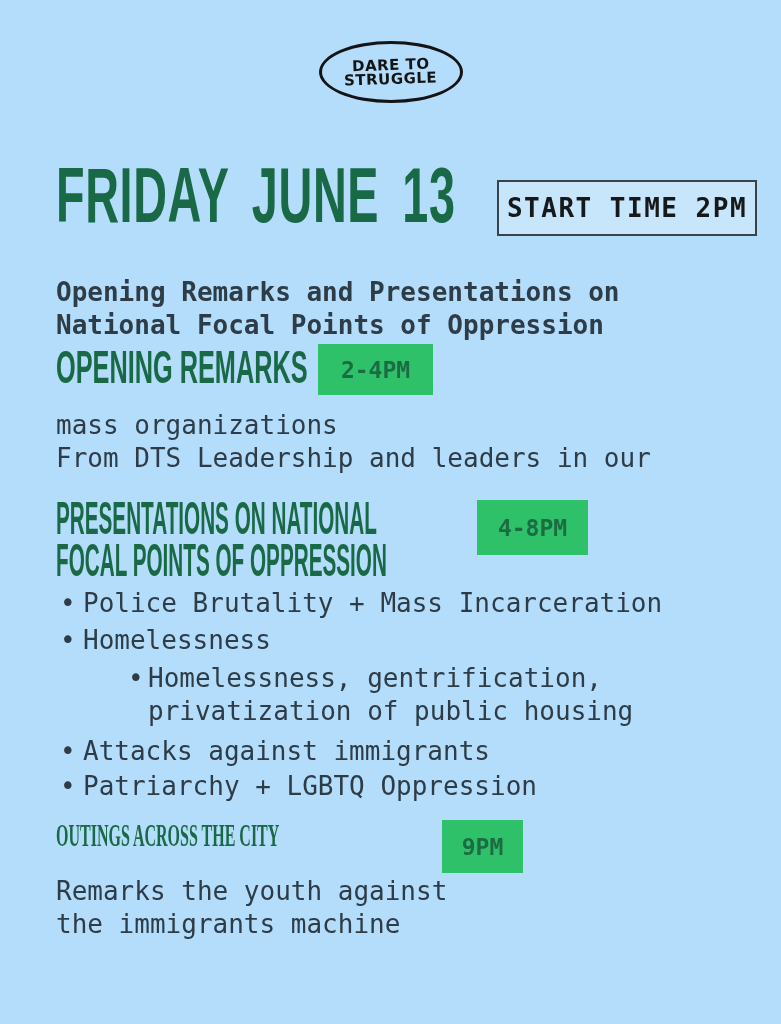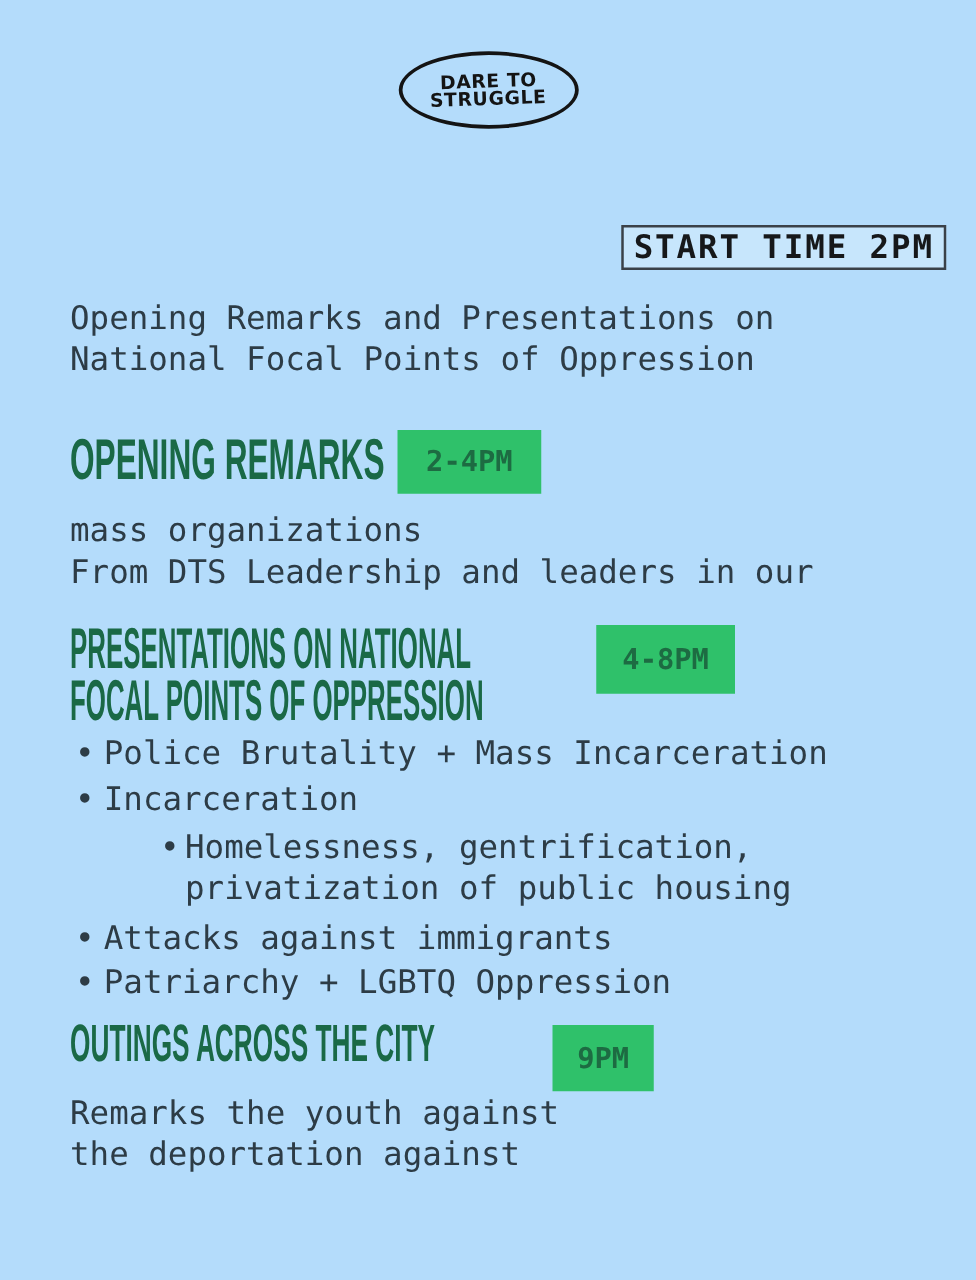--- a/index.html
+++ b/index.html
@@ -26,37 +26,37 @@
     position:absolute; font-family:"Liberation Sans", sans-serif; font-weight:700;
     color: var(--heading-green,#1a6946); white-space:nowrap;
   }
   .condense { display:inline-block; transform-origin:left top; }
   .title { left:56px; top:164px; font-size:78px; line-height:62px; letter-spacing:1px; word-spacing:16px; }
   .title .condense { transform:scaleX(0.60); }
   .h-s1 { left:56px; top:346px; font-size:46px; line-height:42px; }
   .h-s1 .condense { transform:scaleX(0.55); }
   .h-s2 { left:56px; top:497px; font-size:46px; line-height:42px; }
   .h-s2 .condense { transform:scaleX(0.45); }
-  .h-s3 { left:56px; top:814px; font-size:42px; line-height:42px; }
+  .h-s3 { left:56px; top:814px; font-size:32px; line-height:42px;font-family:Liberation Serif, serif; }
   .h-s3 .condense { transform:scaleX(0.50); }
 
   
   .start-box {
-    position:absolute; left:497px; top:180px; width:260px; height:36px; box-sizing:border-box;
+    position:absolute; left:497px; top:180px; width:260px; height:56px; box-sizing:border-box;
     background: var(--box-bg,#c7e6fc); border:2px solid var(--box-border,#3a4148);
     display:flex; align-items:center; justify-content:center;
   }
   .start-box span {
     font-weight:bold; font-size:26px; letter-spacing:1.5px; color: var(--box-text,#16181a);
     white-space:nowrap;
   }
 
   
   .mono { position:absolute; left:56px; font-size:26px; line-height:33px; color: var(--body-text,#2d3c46); white-space:nowrap; }
-  .mono.bold { font-weight:normal; }
+  .mono.bold { font-weight:bold;margin-top:37px; }
   .subtitle { top:239px; }
   .body-s1 { top:409px; }
   .body-s3 { top:875px; }
 
   
   .badge {
     position:absolute; background: var(--badge-green,#2fc16a);
     display:flex; align-items:center; justify-content:center;
     font-weight:bold; font-size:23px; color: var(--badge-text-green,#1d6b42); white-space:nowrap;
   }
@@ -79,20 +79,23 @@
 </head>
 <body>
 
 <div class="poster">
 
   <div class="logo">
     <div class="logo-text">DARE TO</div>
     <div class="logo-text">STRUGGLE</div>
   </div>
 
+  <div class="display title">
+    <span class="condense">FRIDAY JUNE 13</span>
+  </div>
 
   <div class="start-box">
     <span>START TIME 2PM</span>
   </div>
 
   <div class="mono bold subtitle">
     <div>Opening Remarks and Presentations on</div>
     <div>National Focal Points of Oppression</div>
   </div>
 
@@ -116,21 +119,21 @@
   <div class="badge badge-2">
     <span>4-8PM</span>
   </div>
 
   <div class="bullet-row lvl1 r1">
     <span class="dot">•</span>
     <span>Police Brutality + Mass Incarceration</span>
   </div>
   <div class="bullet-row lvl1 r2">
     <span class="dot">•</span>
-    <span>Incarceration</span>
+    <span>Homelessness</span>
   </div>
   <div class="bullet-row lvl2 r3">
     <span class="dot">•</span>
     <span>Homelessness, gentrification,</span>
   </div>
   <div class="bullet-row cont r4">
     <span>privatization of public housing</span>
   </div>
   <div class="bullet-row lvl1 r5">
     <span class="dot">•</span>
@@ -142,16 +145,16 @@
   </div>
 
   <div class="display h-s3">
     <span class="condense">OUTINGS ACROSS THE CITY</span>
   </div>
   <div class="badge badge-3">
     <span>9PM</span>
   </div>
   <div class="mono body-s3">
     <div>Remarks the youth against</div>
-    <div>the deportation against</div>
+    <div>the immigrants machine</div>
   </div>
 
 </div>
 
 </body></html>

